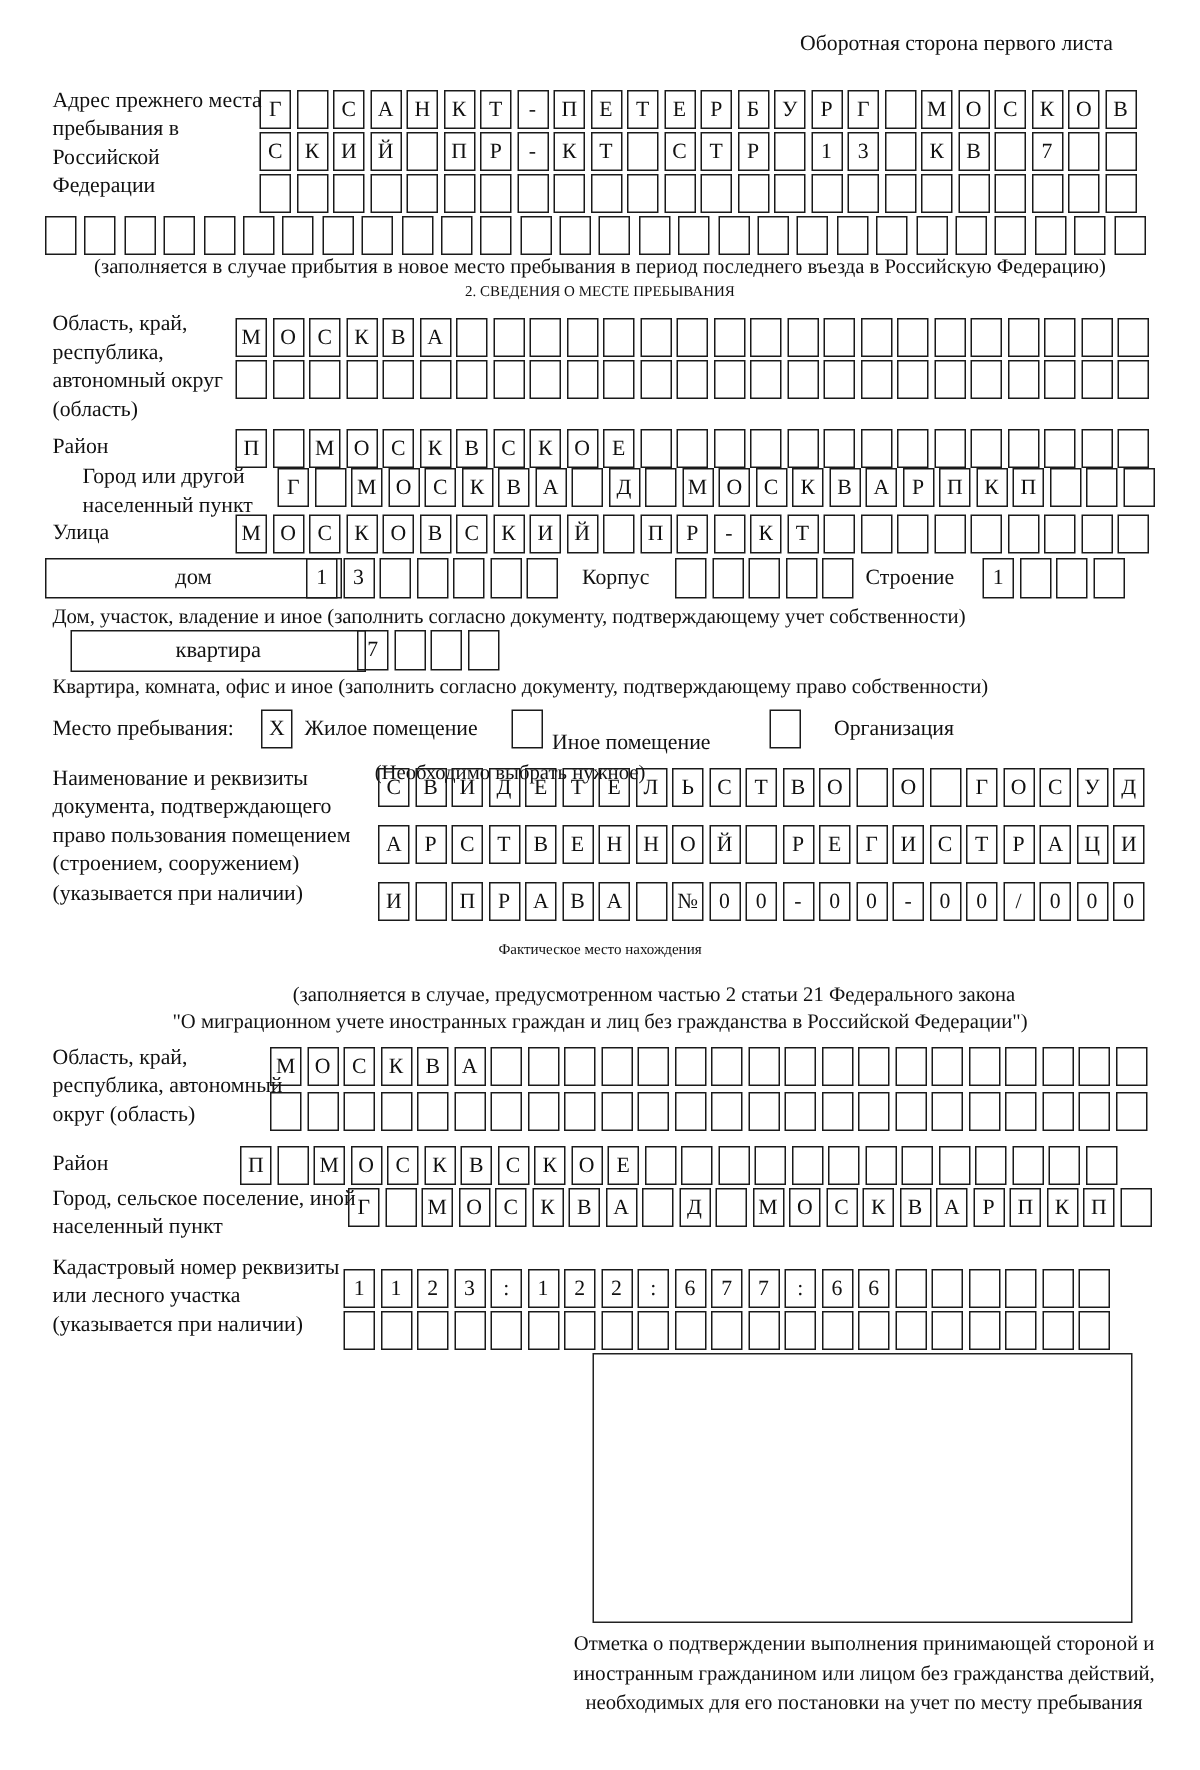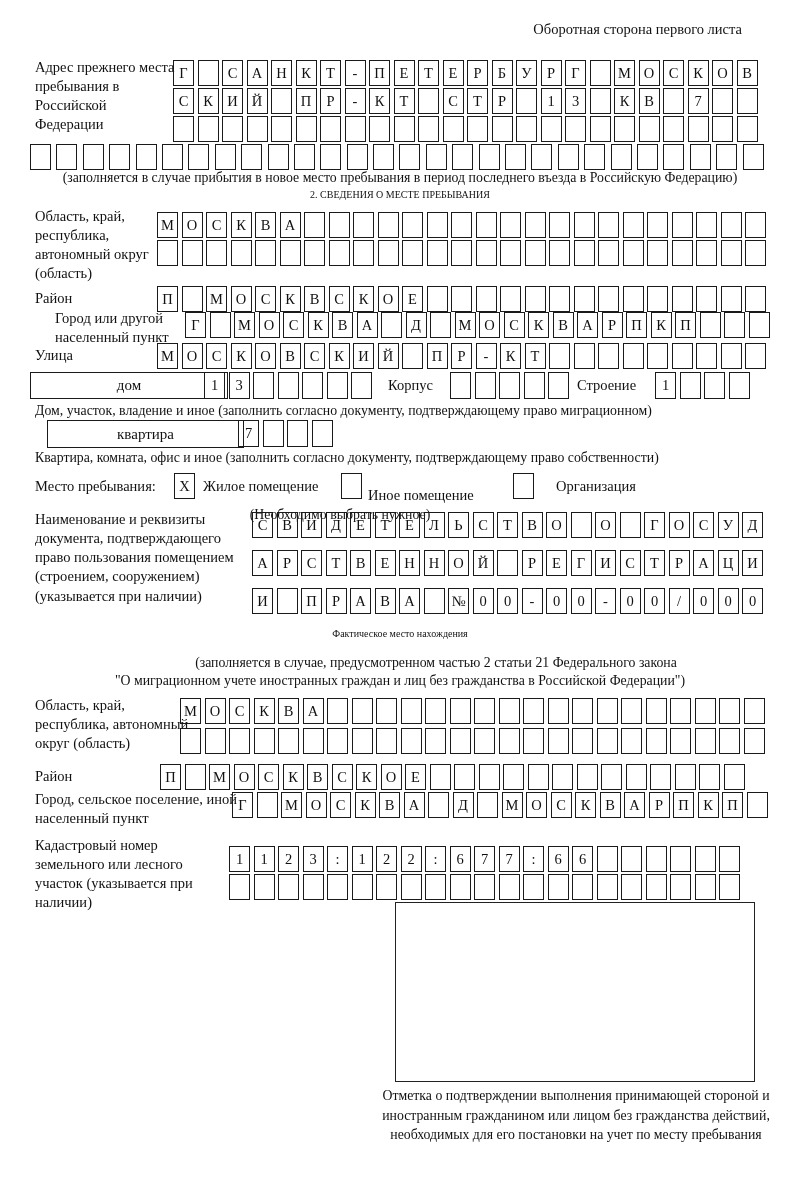--- a/index.html
+++ b/index.html
@@ -308,21 +308,21 @@
     <span class="cell"></span>
     <span class="cell"></span>
   </div>
 <div class="abs lbl" style="left:577px;top:376px;">Строение</div>
 <div class="abs grid smallrow" style="left:655px;top:372px;">
     <span class="cell">1</span>
     <span class="cell"></span>
     <span class="cell"></span>
     <span class="cell"></span>
   </div>
-<div class="abs cap" style="left:35px;top:402px;">Дом, участок, владение и иное (заполнить согласно документу, подтверждающему право миграционном)</div>
+<div class="abs cap" style="left:35px;top:402px;">Дом, участок, владение и иное (заполнить согласно документу, подтверждающему учет собственности)</div>
 
 <div class="abs bigbox" style="left:33px;top:420px;width:197px;height:28px;margin-left:14px;">квартира</div>
 <div class="abs grid smallrow" style="left:238px;top:420px;">
     <span class="cell">7</span>
     <span class="cell"></span>
     <span class="cell"></span>
     <span class="cell"></span>
   </div>
 <div class="abs cap" style="left:35px;top:449px;">Квартира, комната, офис и иное (заполнить согласно документу, подтверждающему право собственности)</div>
 
@@ -511,21 +511,21 @@
     <span class="cell">К</span>
     <span class="cell">В</span>
     <span class="cell">А</span>
     <span class="cell">Р</span>
     <span class="cell">П</span>
     <span class="cell">К</span>
     <span class="cell">П</span>
     <span class="cell"></span>
   </div>
 
-<div class="abs lbl" style="left:35px;top:836px;width:192px;">Кадастровый номер земельного или лесного участок (указывается при наличии)</div>
+<div class="abs lbl" style="left:35px;top:836px;width:192px;">Кадастровый номер реквизиты или лесного участка (указывается при наличии)</div>
 <div class="abs grid" style="left:229px;top:846px;">
     <span class="cell">1</span>
     <span class="cell">1</span>
     <span class="cell">2</span>
     <span class="cell">3</span>
     <span class="cell">:</span>
     <span class="cell">1</span>
     <span class="cell">2</span>
     <span class="cell">2</span>
     <span class="cell">:</span>

